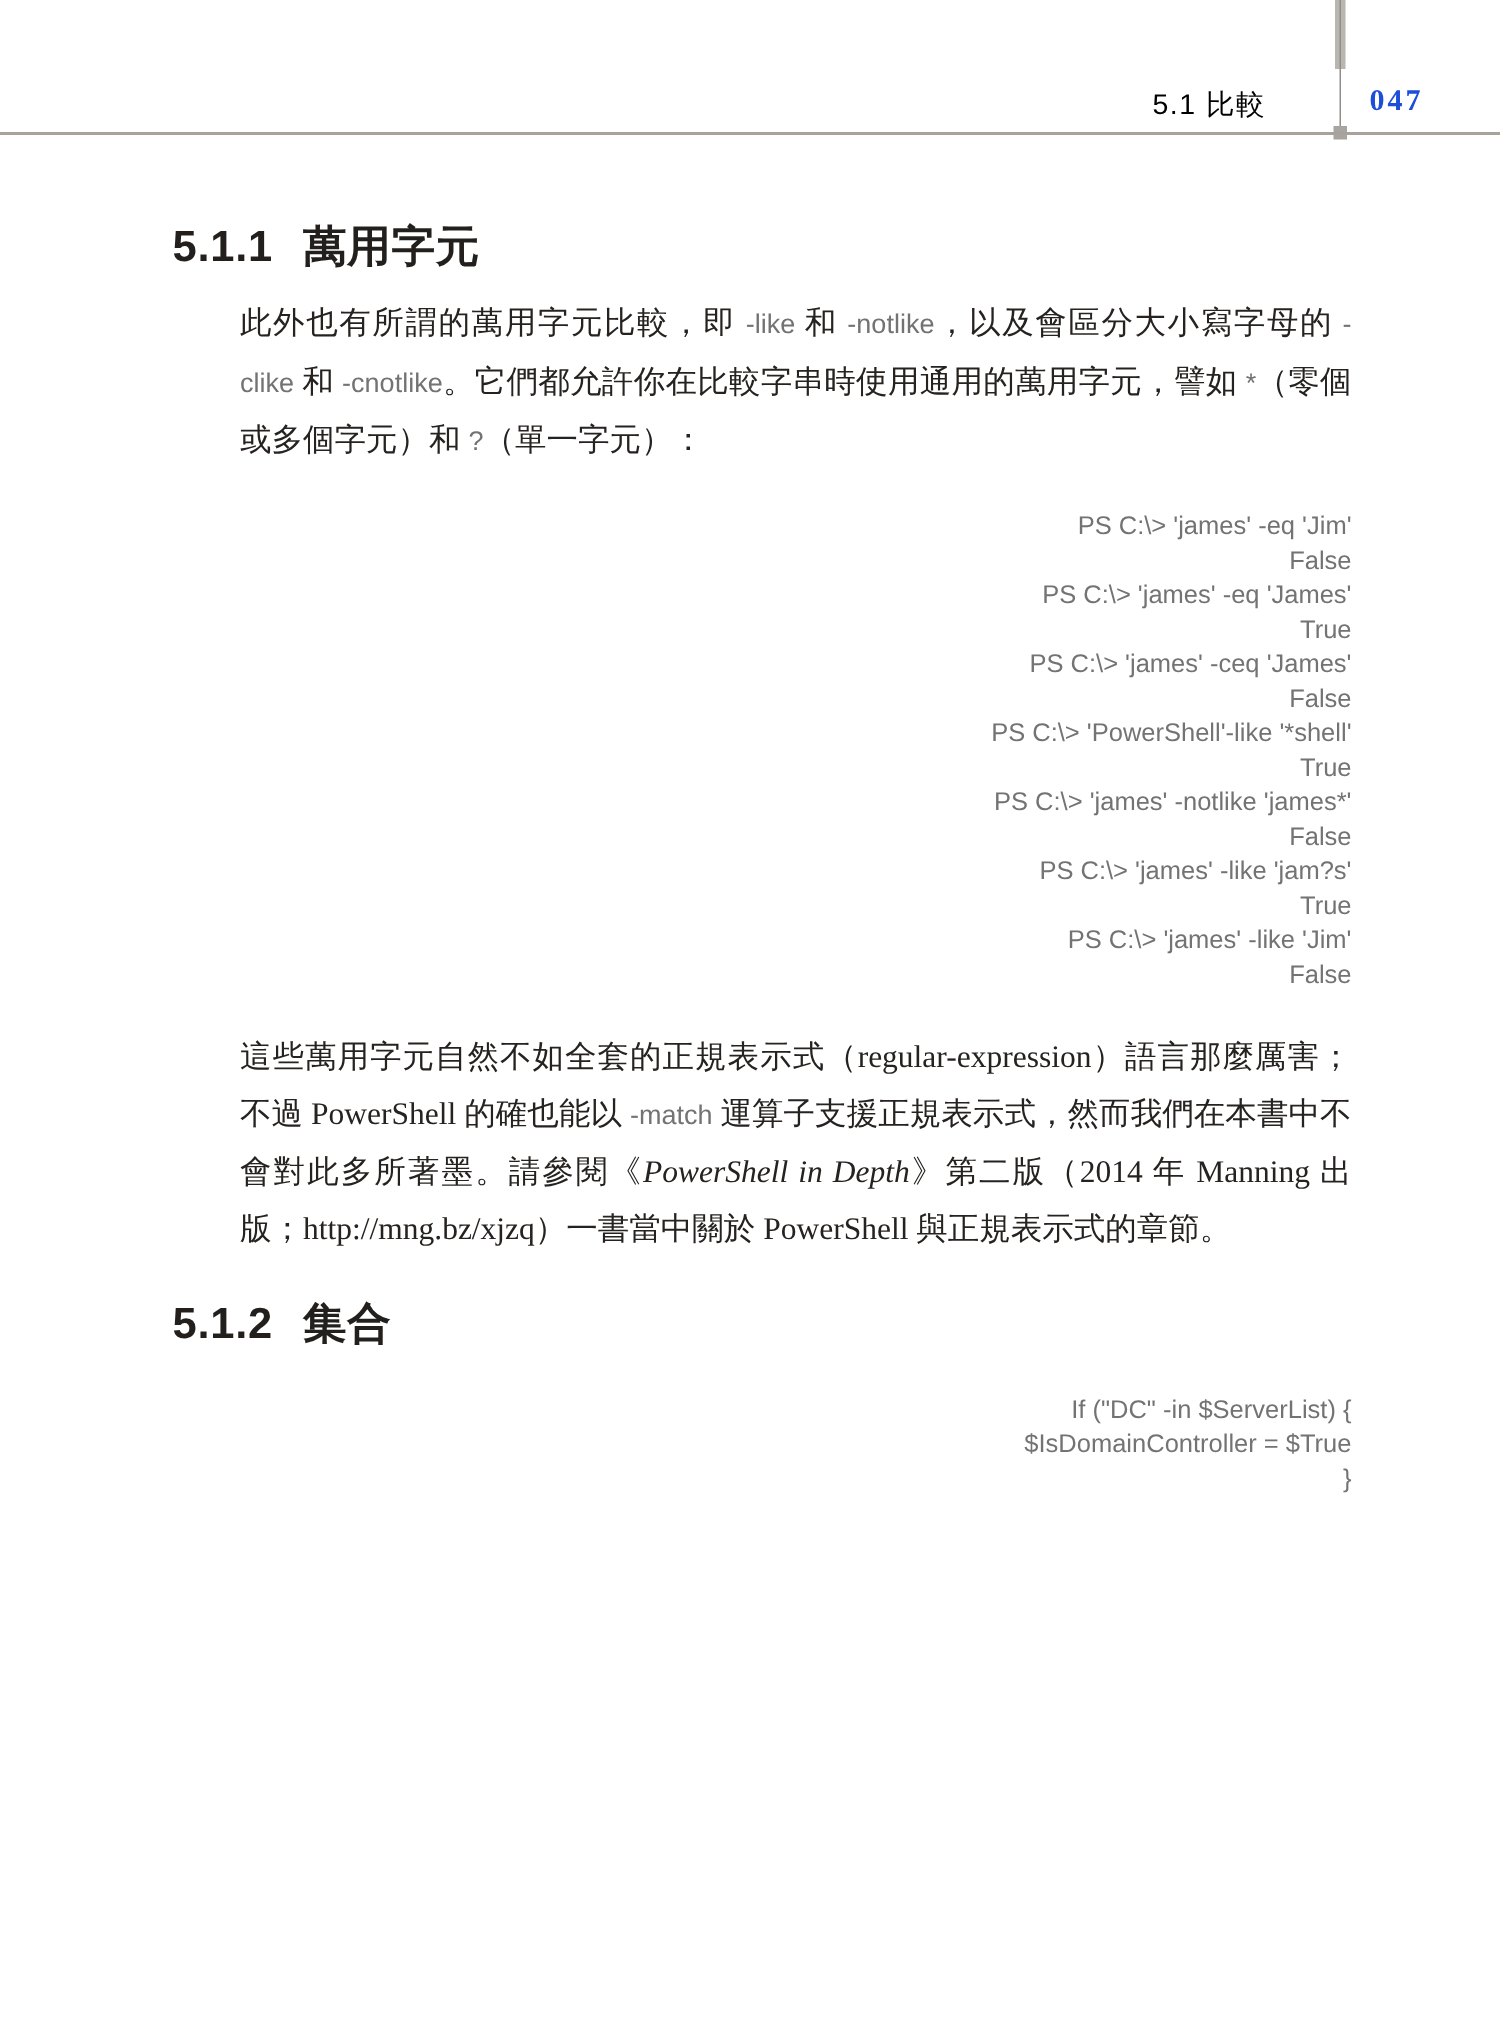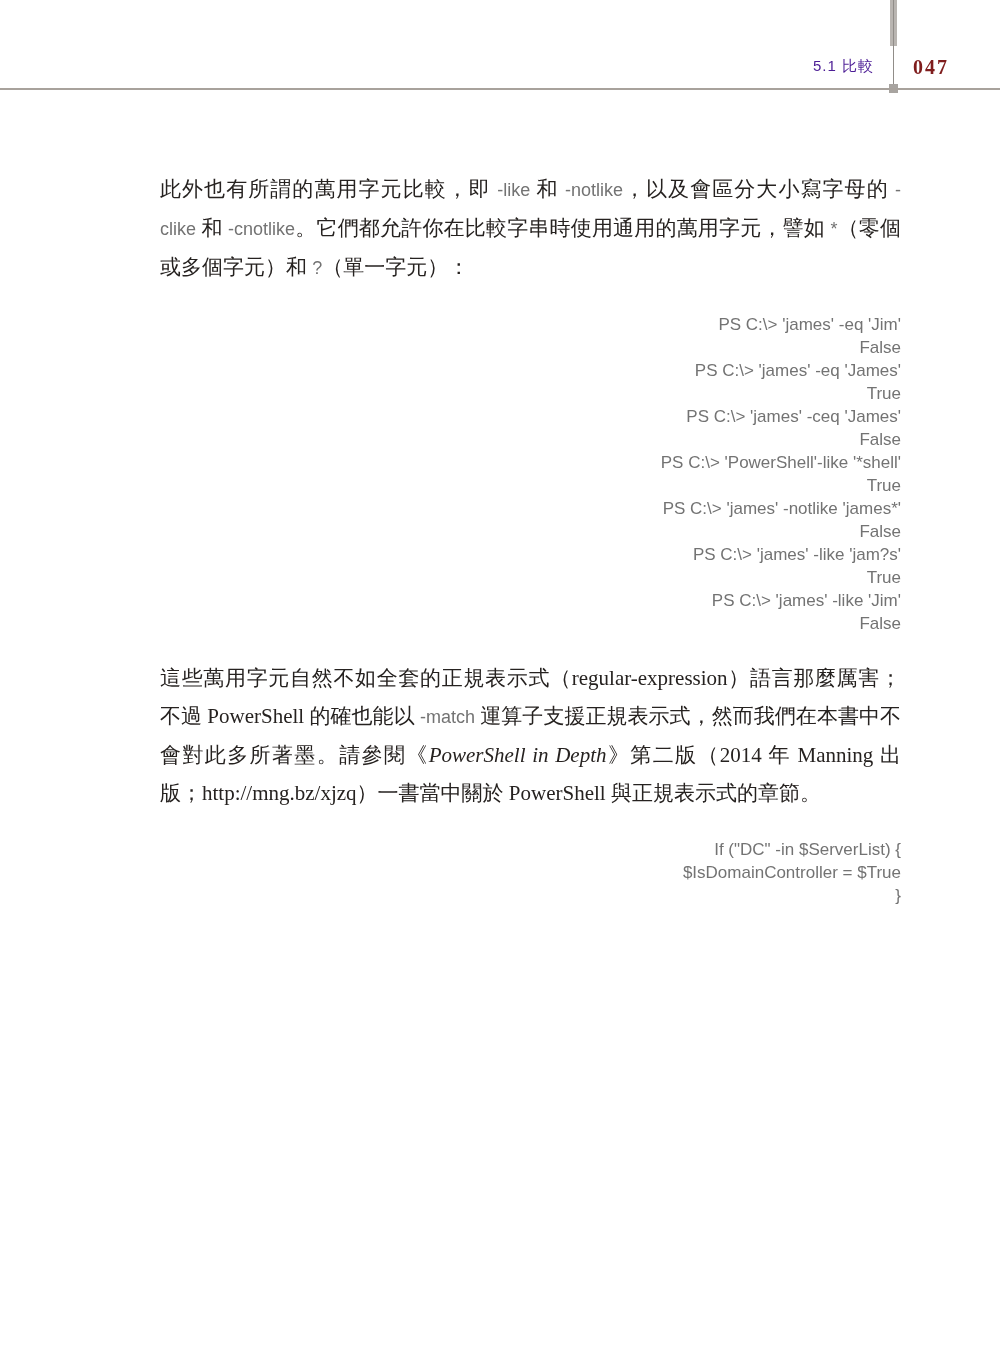--- a/index.html
+++ b/index.html
@@ -10,28 +10,28 @@
     color:#262220;
     overflow:hidden;
   }
 
   
   .rh-rule   { position:absolute; left:0; top:88px; width:1000px; height:2px; background:#a8a29c; }
   .rh-vline  { position:absolute; left:893px; top:0; width:1px; height:88px; background:#918d89; }
   .rh-vbar   { position:absolute; left:890px; top:0; width:7px; height:46px; background:#b9b5b1; }
   .rh-square { position:absolute; left:889px; top:84px; width:9px; height:9px; background:#a8a4a0; }
   .running-head {
-    position:absolute; top:57px; right:126px;
+    position:absolute; top:57px; right:156px;
     font-family:"Liberation Sans","DejaVu Sans",sans-serif;
-    font-size:15px; color:#4c1d95; letter-spacing:1px;
+    font-size:19px; color:#000000; letter-spacing:1px;
   }
   .page-number {
     position:absolute; top:56px; left:913px;
     font-family:"Liberation Serif","DejaVu Serif",serif;
-    font-size:20px; font-weight:600; letter-spacing:2px; color:#7f1d1d;
+    font-size:20px; font-weight:600; letter-spacing:2px; color:#1d4ed8;
   }
 
   
   .content { position:absolute; left:160px; top:146px; width:741px; }
 
   .sec-heading {
     font-family:"Liberation Sans","DejaVu Sans",sans-serif;
     font-weight:700; font-size:29px; line-height:38px;
     color:#231f1c; margin-left:-45px; letter-spacing:0.5px;
   }
@@ -66,34 +66,36 @@
   <div>
     <span class="running-head">5.1 比較</span>
     <span class="page-number">047</span>
     <div class="rh-vbar"></div>
     <div class="rh-vline"></div>
     <div class="rh-square"></div>
     <div class="rh-rule"></div>
   </div>
 
   <main class="content">
+      <h2 class="sec-heading"><span class="sec-num" style="margin-right: 20px;">5.1.1</span><span class="sec-title">萬用字元</span></h2>
       <p class="body-paragraph"><span class="text-run">此外也有所謂的萬用字元比較，即 </span><code class="inline-code">-like</code><span class="text-run"> 和 </span><code class="inline-code">-notlike</code><span class="text-run">，以及會區分大小寫字母的 </span><code class="inline-code">-clike</code><span class="text-run"> 和 </span><code class="inline-code">-cnotlike</code><span class="text-run">。它們都允許你在比較字串時使用通用的萬用字元，譬如 </span><code class="inline-code">*</code><span class="text-run">（零個或多個字元）和 </span><code class="inline-code">?</code><span class="text-run">（單一字元）：</span></p>
       <pre class="code-block">PS C:\&gt; 'james' -eq 'Jim'
 False
 PS C:\&gt; 'james' -eq 'James'
 True
 PS C:\&gt; 'james' -ceq 'James'
 False
 PS C:\&gt; 'PowerShell'-like '*shell'
 True
 PS C:\&gt; 'james' -notlike 'james*'
 False
 PS C:\&gt; 'james' -like 'jam?s'
 True
 PS C:\&gt; 'james' -like 'Jim'
 False</pre>
       <p class="body-paragraph"><span class="text-run">這些萬用字元自然不如全套的正規表示式（regular-expression）語言那麼厲害；不過 PowerShell 的確也能以 </span><code class="inline-code">-match</code><span class="text-run"> 運算子支援正規表示式，然而我們在本書中不會對此多所著墨。請參閱《</span><em class="italic-title">PowerShell in Depth</em><span class="text-run">》第二版（2014 年 Manning 出版；http://mng.bz/xjzq）一書當中關於 PowerShell 與正規表示式的章節。</span></p>
+      <h2 class="sec-heading"><span class="sec-num" style="margin-right: 20px;">5.1.2</span><span class="sec-title">集合</span></h2>
       <pre class="code-block">If ("DC" -in $ServerList) {
   $IsDomainController = $True
 }</pre>
     </main>
 
 </div>
 
 </body></html>

